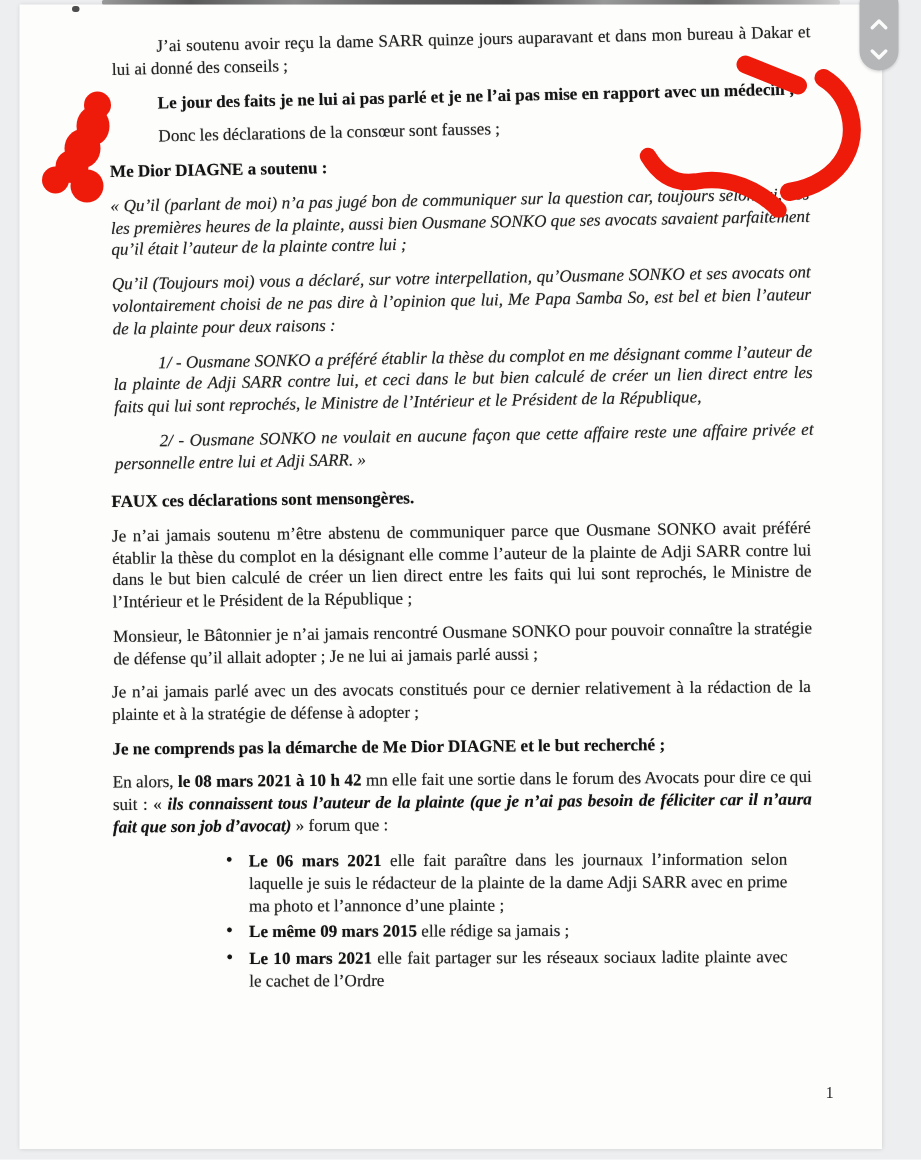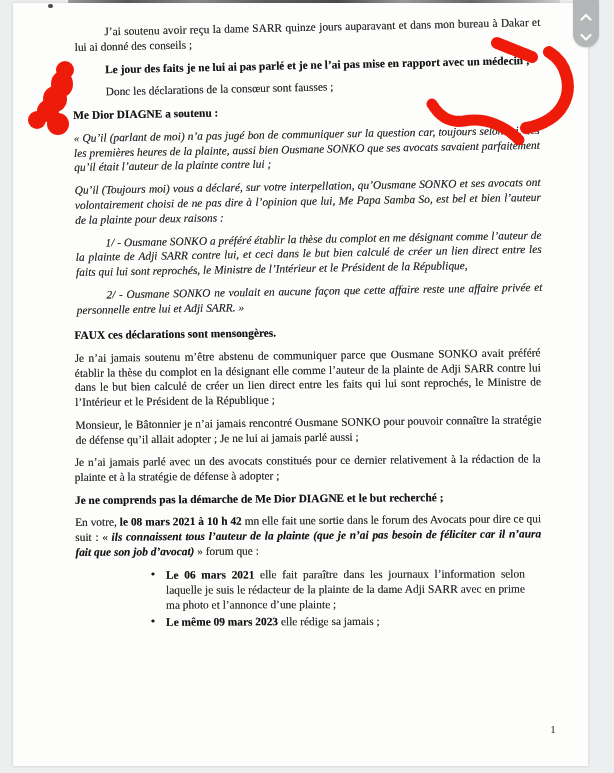--- a/index.html
+++ b/index.html
@@ -95,27 +95,28 @@
 
       <div class="tilt tilt-c">
         <p class="bold sp">FAUX ces déclarations sont mensongères.</p>
         <p>Je n’ai jamais soutenu m’être abstenu de communiquer parce que Ousmane SONKO avait préféré établir la thèse du complot en la désignant elle comme l’auteur de la plainte de Adji SARR contre lui dans le but bien calculé de créer un lien direct entre les faits qui lui sont reprochés, le Ministre de l’Intérieur et le Président de la République ;</p>
         <p>Monsieur, le Bâtonnier je n’ai jamais rencontré Ousmane SONKO pour pouvoir connaître la stratégie de défense qu’il allait adopter ; Je ne lui ai jamais parlé aussi ;</p>
       </div>
 
       <div class="tilt tilt-d">
         <p>Je n’ai jamais parlé avec un des avocats constitués pour ce dernier relativement à la rédaction de la plainte et à la stratégie de défense à adopter ;</p>
         <p class="bold">Je ne comprends pas la démarche de Me Dior DIAGNE et le but recherché ;</p>
-        <p><span>En votre, </span><span class="bold">le 08 mars 2021 à 10 h 42</span><span> mn elle fait une sortie dans le forum des Avocats pour dire ce qui suit : « </span><span class="bold italic">ils connaissent tous l’auteur de la plainte (que je n’ai pas besoin de féliciter car il n’aura fait que son job d’avocat)</span><span> » forum que :</span></p>
+        <p><span>En alors, </span><span class="bold">le 08 mars 2021 à 10 h 42</span><span> mn elle fait une sortie dans le forum des Avocats pour dire ce qui suit : « </span><span class="bold italic">ils connaissent tous l’auteur de la plainte (que je n’ai pas besoin de féliciter car il n’aura fait que son job d’avocat)</span><span> » forum que :</span></p>
       </div>
 
       <div class="tilt tilt-e">
         <ul class="bullets">
           <li><span class="bold">Le 06 mars 2021</span><span> elle fait paraître dans les journaux l’information selon laquelle je suis le rédacteur de la plainte de la dame Adji SARR avec en prime ma photo et l’annonce d’une plainte ;</span></li>
-          <li><span class="bold">Le même 09 mars 2023</span><span> elle rédige sa jamais ;</span></li>
+          <li><span class="bold">Le même 09 mars 2015</span><span> elle rédige sa jamais ;</span></li>
+          <li><span class="bold">Le 10 mars 2021</span><span> elle fait partager sur les réseaux sociaux ladite plainte avec le cachet de l’Ordre</span></li>
         </ul>
       </div>
 
     </div>
 
     <div class="page-number">1</div>
   </div>
 
   <svg class="mark mark-left" width="60" height="85" viewBox="0 0 60 85">
     <g fill="#ee1b0b">

